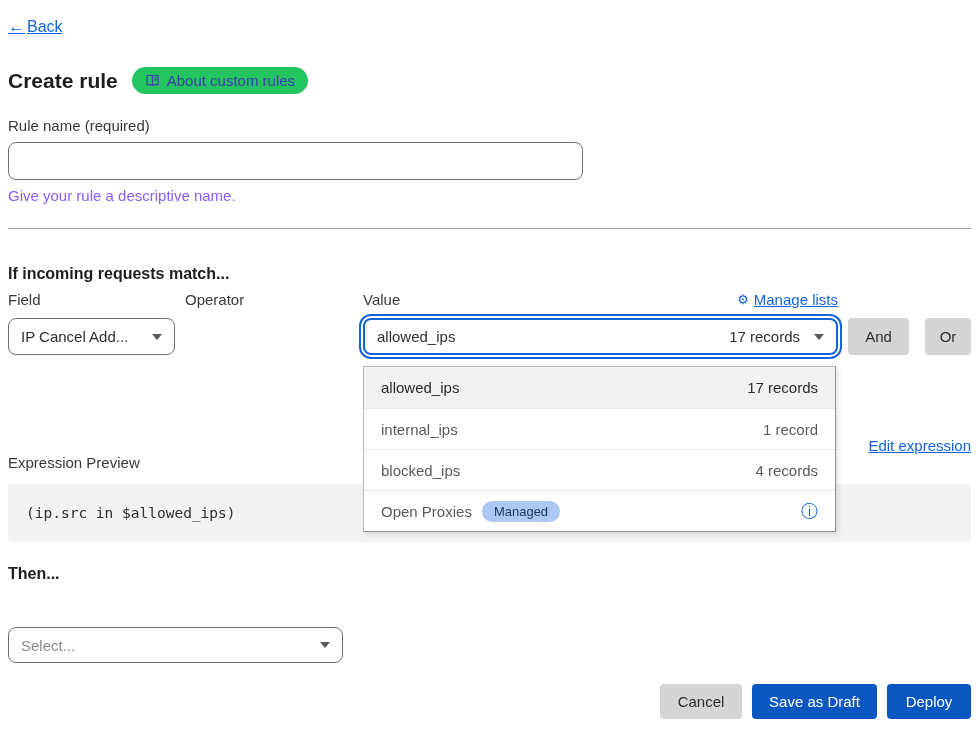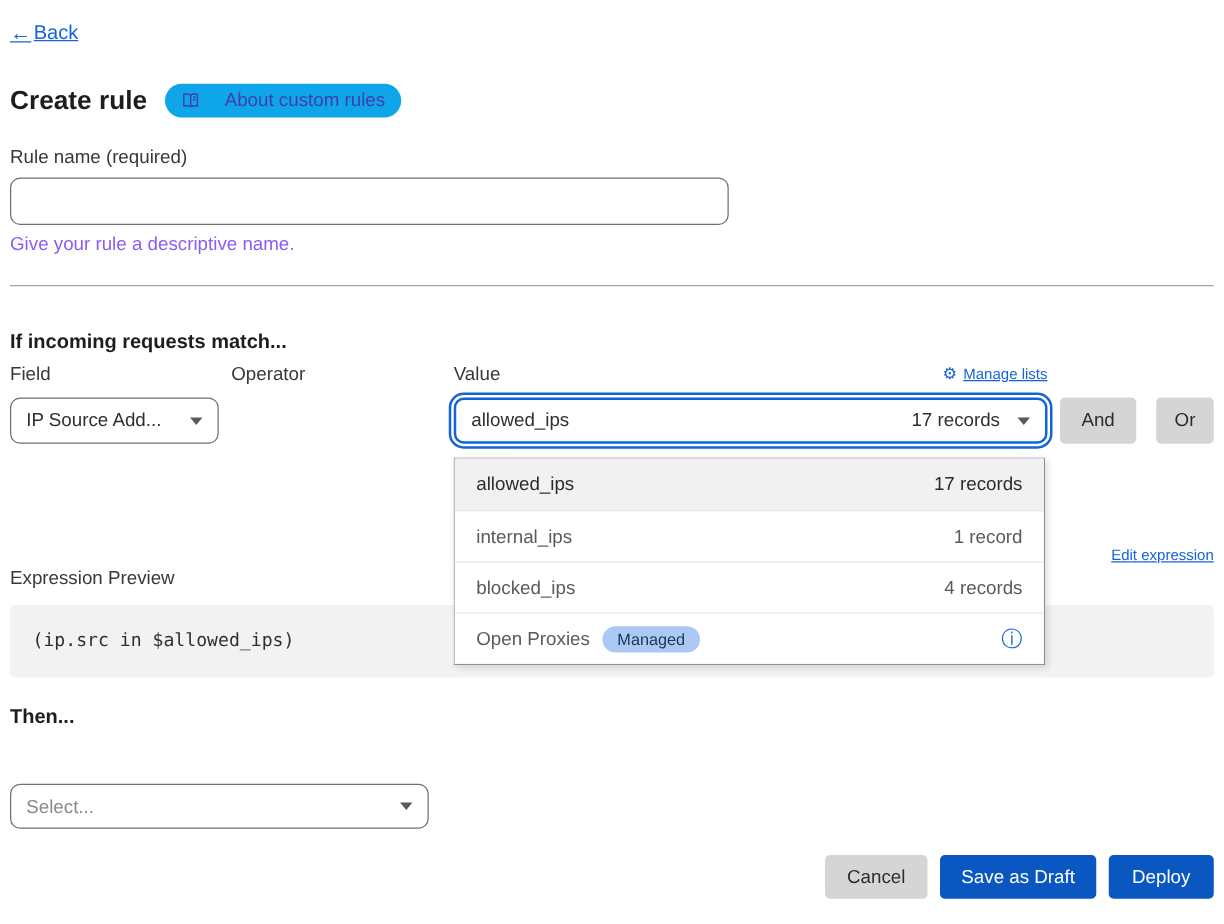--- a/index.html
+++ b/index.html
@@ -12,32 +12,32 @@
     font-family: "Liberation Sans", sans-serif;
     color: #2f2f2f;
     overflow: hidden;
   }
   .abs { position: absolute; }
 
   
   .link {
     color: #1463da;
     text-decoration: underline;
-    font-size: 12px;
+    font-size: 15px;
     cursor: pointer;
   }
   .back-link { top: 17px; left: 8px; font-size: 16px; display: flex; align-items: center; gap: 2px; }
   .back-arrow { text-decoration: none; color: #1463da; font-size: 17px; }
 
   
   .title-row { top: 67px; left: 8px; display: flex; align-items: center; gap: 14px; }
   .page-title { font-size: 21px; font-weight: bold; color: #1d1d1d; }
   .about-badge {
-    display: inline-flex; align-items: center; gap: 20px;
-    background: #0ea5e9; color: #403dae;
+    display: inline-flex; align-items: center; gap: 7px;
+    background: #22c55e; color: #403dae;
     border-radius: 14px; padding: 5px 13px;
     font-size: 15px; cursor: pointer;
   }
   .book-icon { display: inline-flex; }
 
   
   .field-label { font-size: 15px; color: #383838; }
   .rule-name-label { top: 117px; left: 8px; }
   .text-input {
     top: 142px; left: 8px; width: 575px; height: 38px;
@@ -180,21 +180,21 @@
   <label class="abs field-label lbl-field">Field</label>
   <label class="abs field-label lbl-operator">Operator</label>
   <label class="abs field-label lbl-value">Value</label>
 
   <div class="abs manage-lists">
     <span class="gear-icon">⚙</span>
     <span class="link">Manage lists</span>
   </div>
 
   <div class="abs select sel-field">
-    <span>IP Source Add...</span>
+    <span>IP Cancel Add...</span>
     <span class="caret"></span>
   </div>
 
 
   <div class="abs select sel-value">
     <span>allowed_ips</span>
     <span class="value-meta">17 records</span>
     <span class="caret"></span>
   </div>
 

